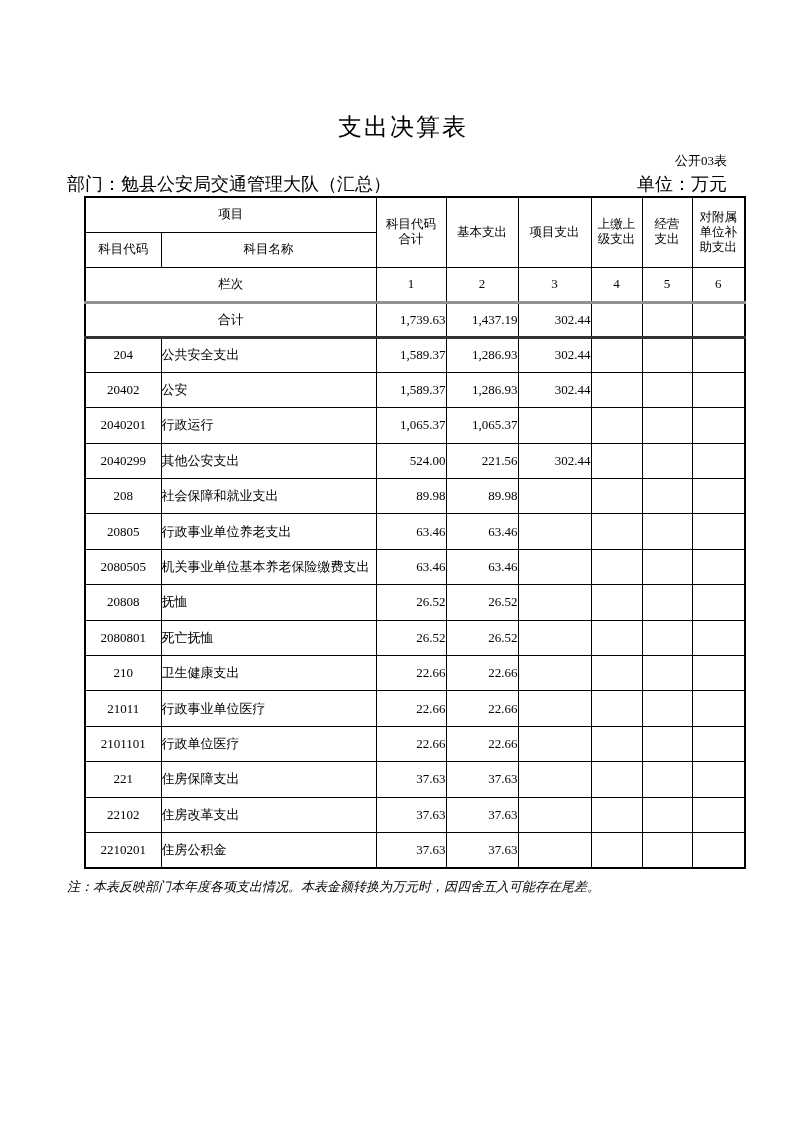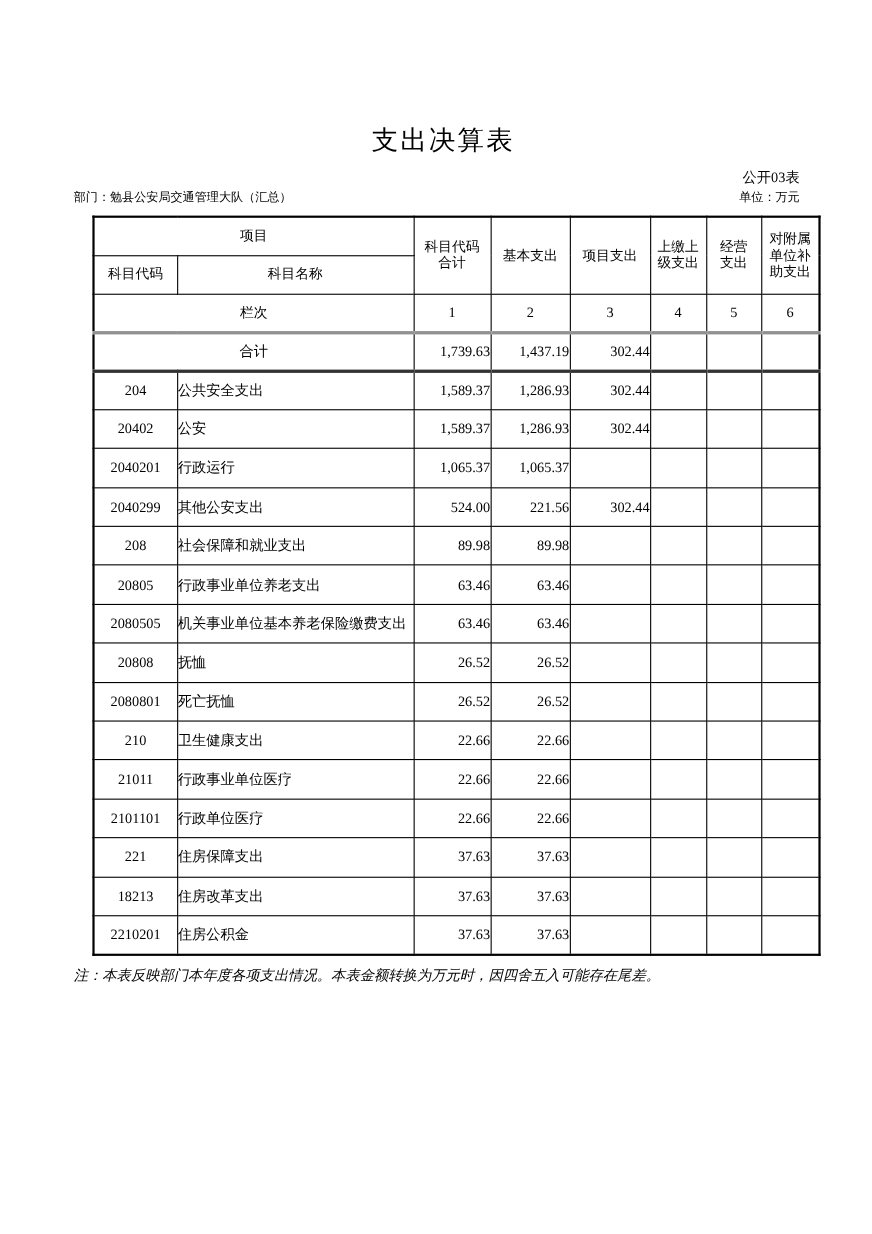--- a/index.html
+++ b/index.html
@@ -32,21 +32,21 @@
     right: 66px;
     font-size: 13px;
   }
   .meta-row {
     position: absolute;
     top: 172px;
     left: 67px;
     width: 660px;
     display: flex;
     justify-content: space-between;
-    font-size: 11px;
+    font-size: 18px;
   }
   table.report-table {
     position: absolute;
     top: 196px;
     left: 84px;
     width: 660px;
     border-collapse: collapse;
     table-layout: fixed;
     border: 2px solid #000;
   }
@@ -289,21 +289,21 @@
     <td class="code">221</td>
     <td class="name">住房保障支出</td>
     <td class="num">37.63</td>
     <td class="num">37.63</td>
     <td class="num"></td>
     <td class="num"></td>
     <td class="num"></td>
     <td class="num"></td>
   </tr>
       <tr>
-    <td class="code">18213</td>
+    <td class="code">22102</td>
     <td class="name">住房改革支出</td>
     <td class="num">37.63</td>
     <td class="num">37.63</td>
     <td class="num"></td>
     <td class="num"></td>
     <td class="num"></td>
     <td class="num"></td>
   </tr>
       <tr>
     <td class="code">2210201</td>

